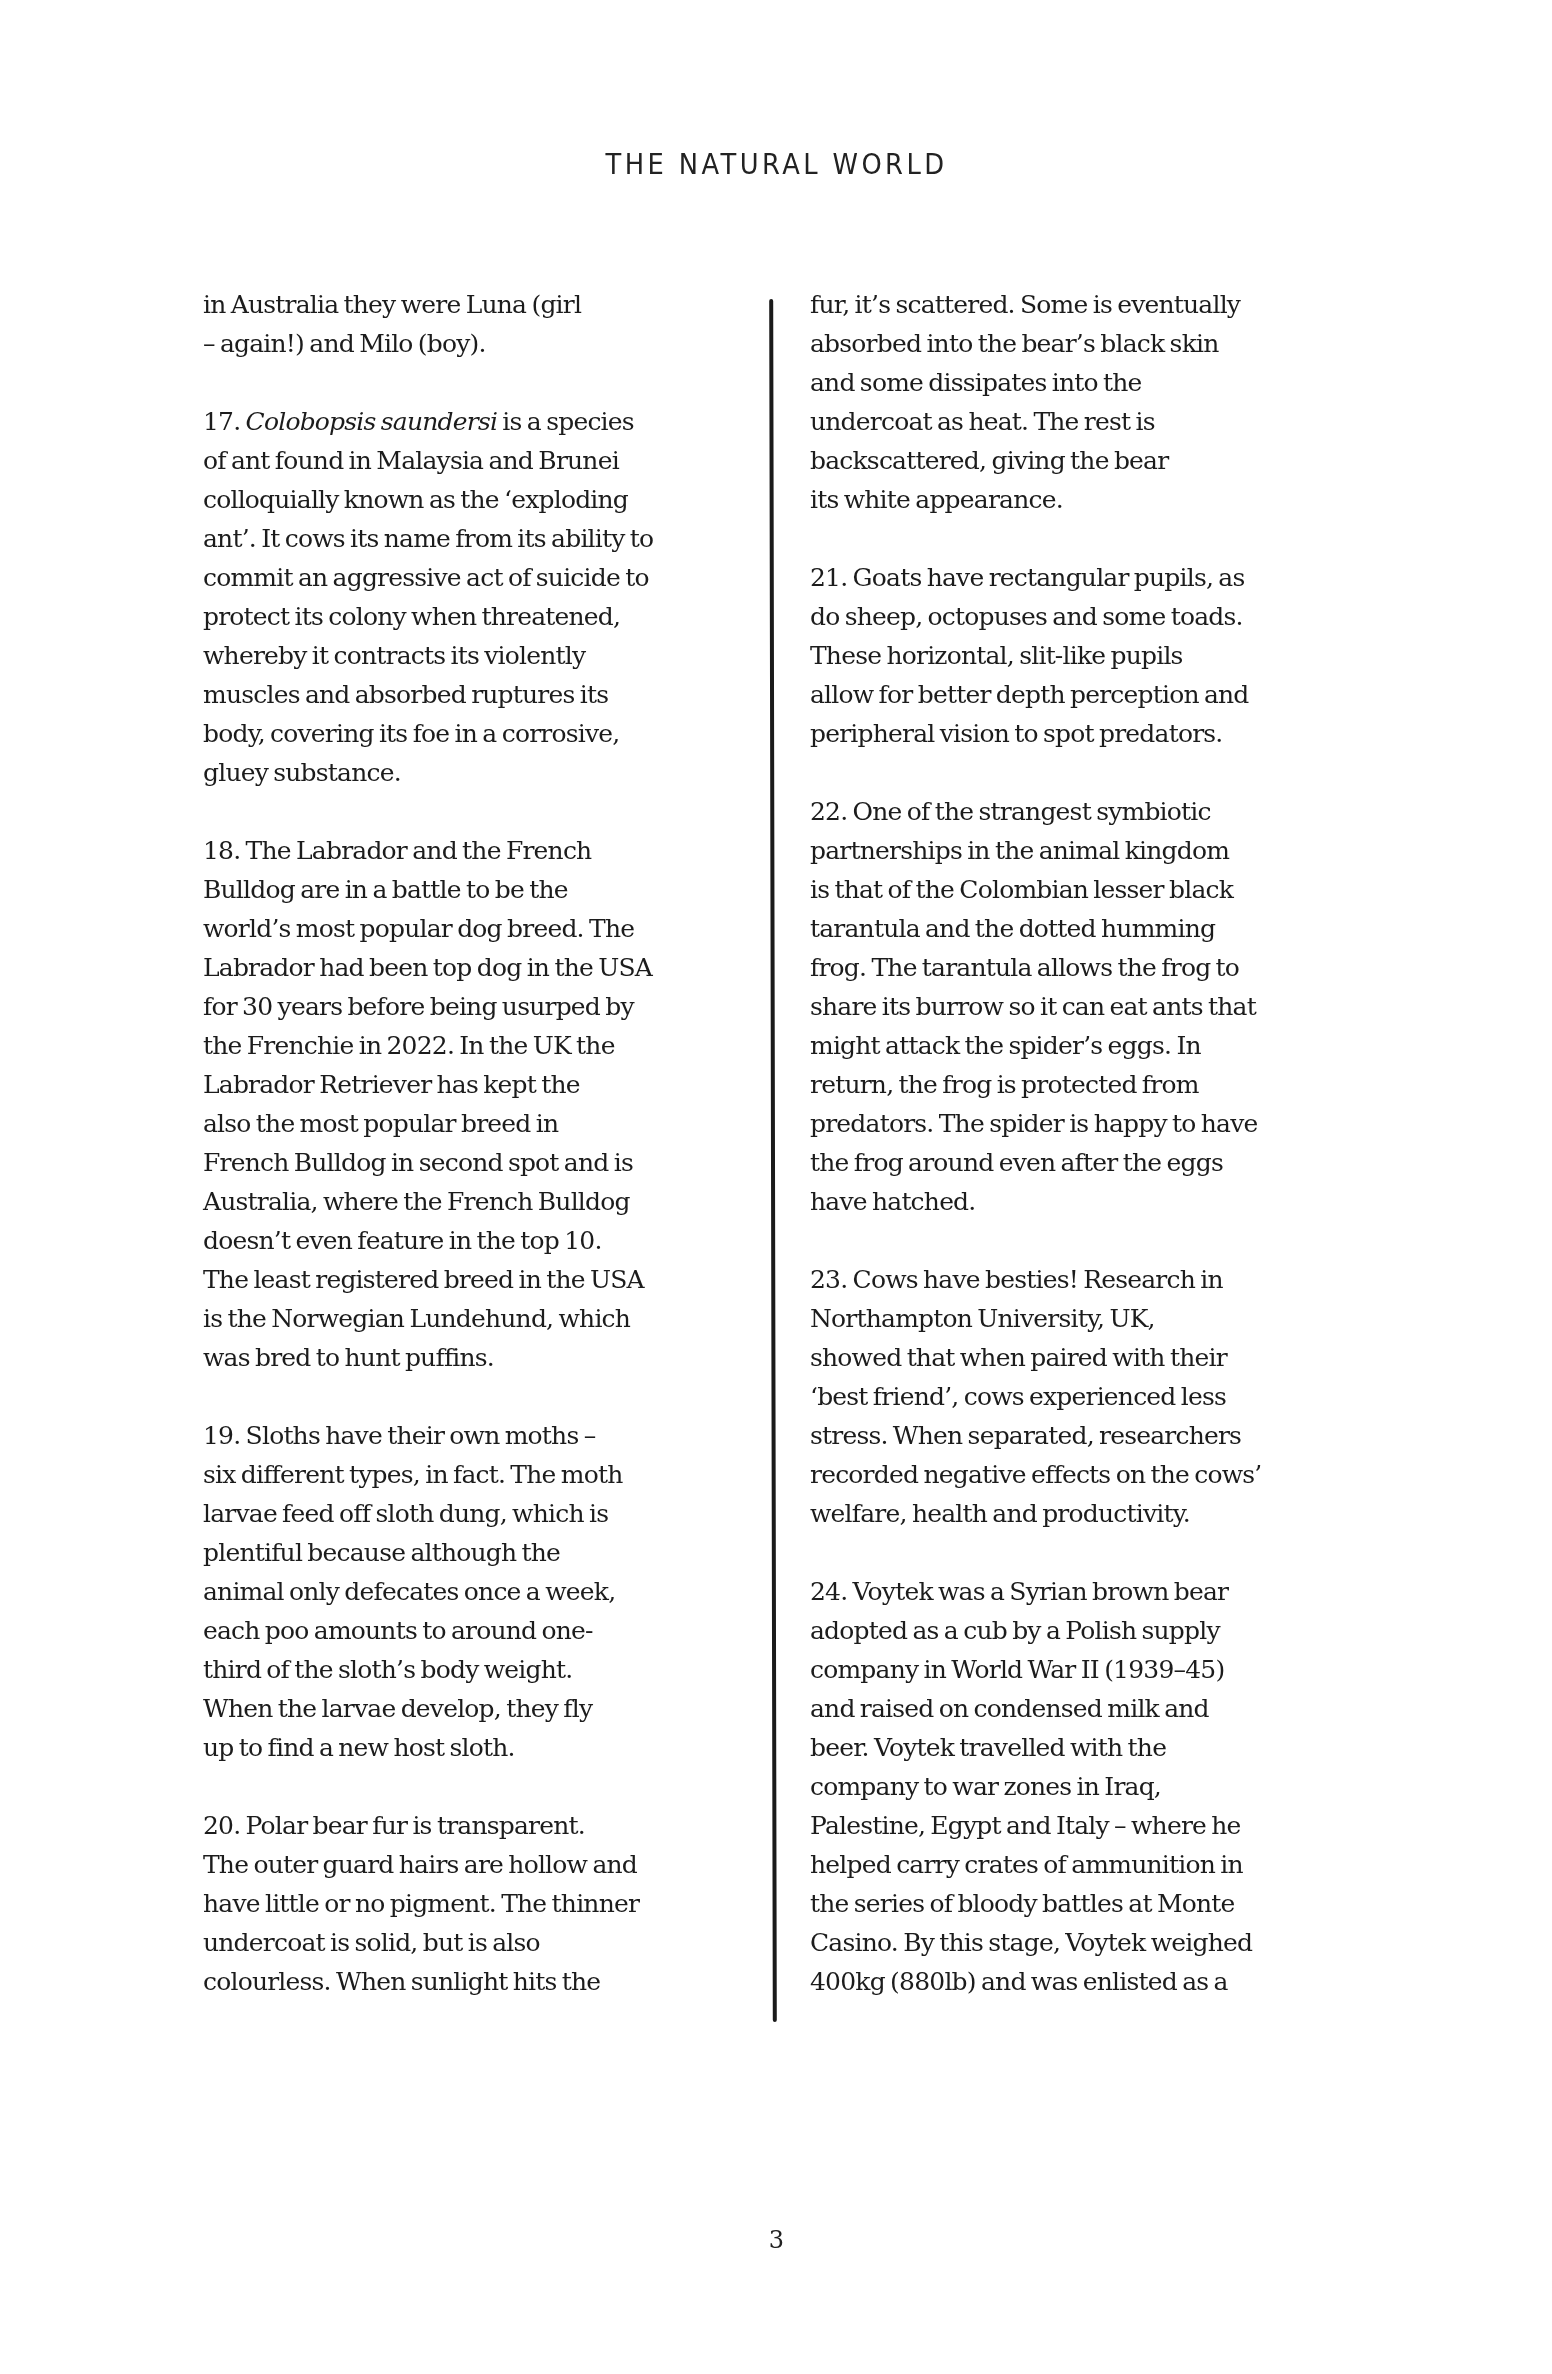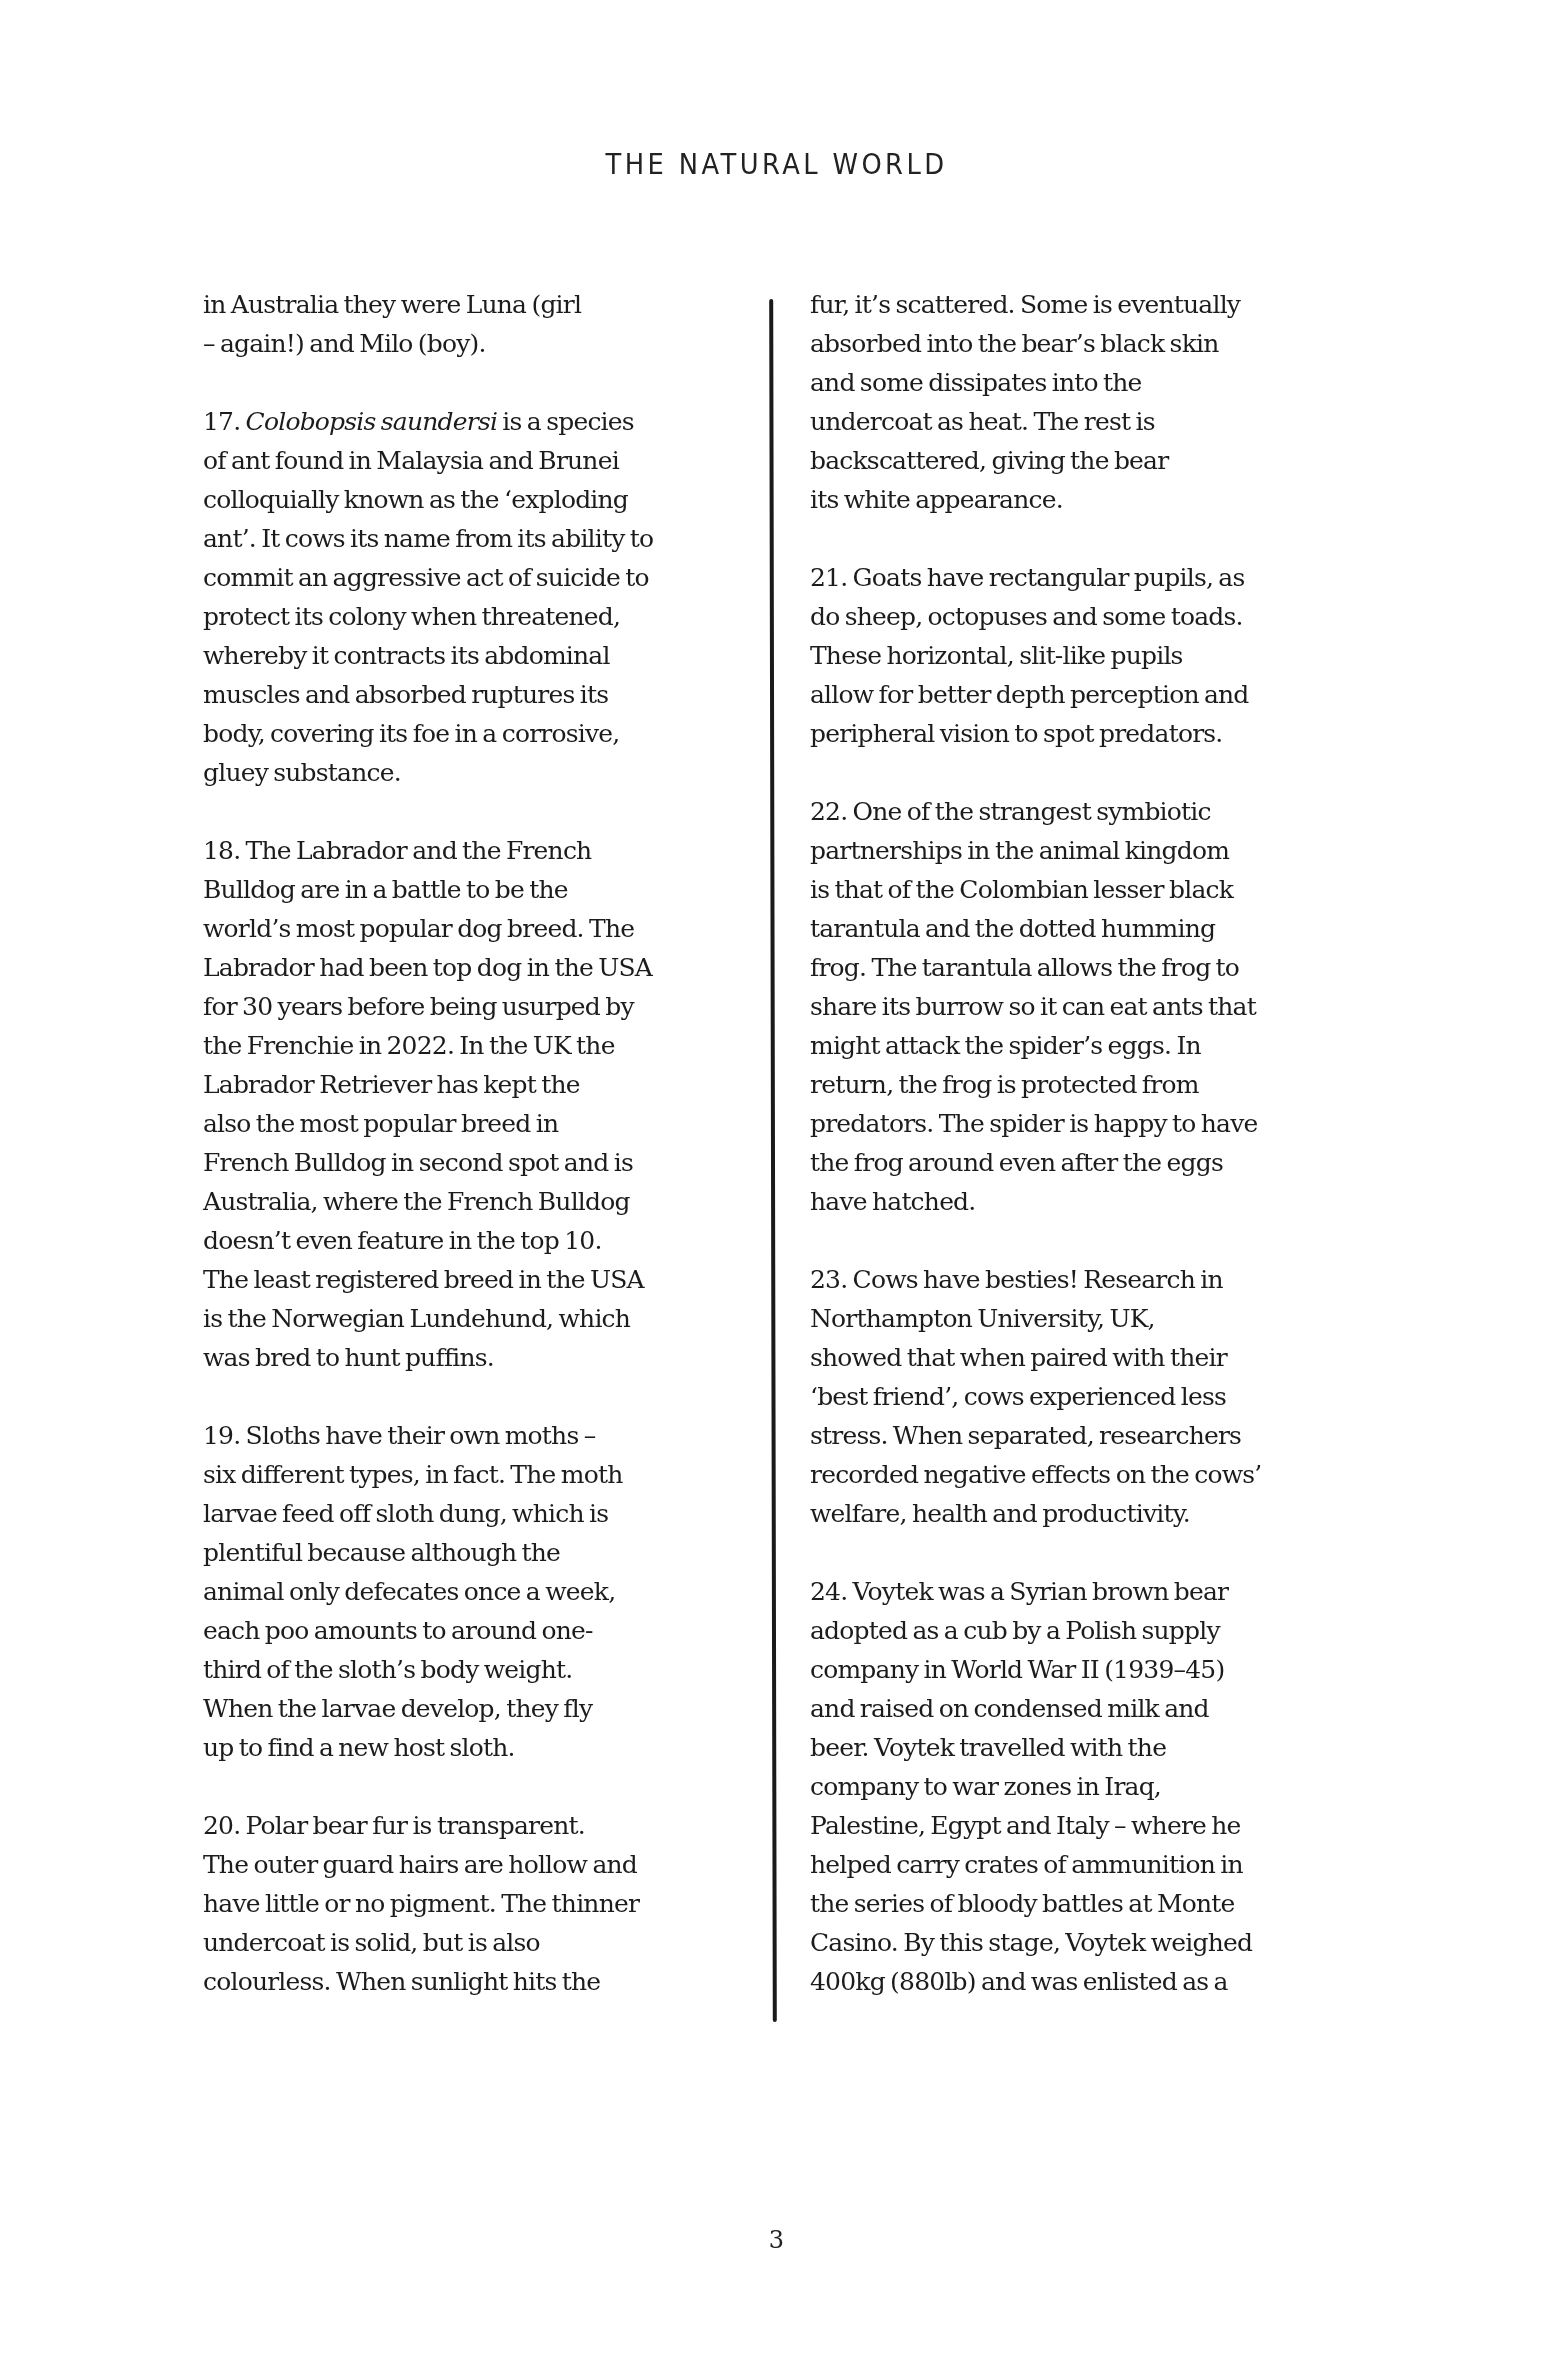--- a/index.html
+++ b/index.html
@@ -90,21 +90,21 @@
     <span class="line">– again!) and Milo (boy).</span>
   </div>
 
   <div class="para">
     <span class="line"><span>17.</span> <em>Colobopsis saundersi</em><span> is a species</span></span>
     <span class="line">of ant found in Malaysia and Brunei</span>
     <span class="line">colloquially known as the ‘exploding</span>
     <span class="line">ant’. It cows its name from its ability to</span>
     <span class="line">commit an aggressive act of suicide to</span>
     <span class="line">protect its colony when threatened,</span>
-    <span class="line">whereby it contracts its abdominal</span>
+    <span class="line">whereby it contracts its violently</span>
     <span class="line">muscles and absorbed ruptures its</span>
     <span class="line">body, covering its foe in a corrosive,</span>
     <span class="line">gluey substance.</span>
   </div>
 
   <div class="para">
     <span class="line">18. The Labrador and the French</span>
     <span class="line">Bulldog are in a battle to be the</span>
     <span class="line">world’s most popular dog breed. The</span>
     <span class="line">Labrador had been top dog in the USA</span>

